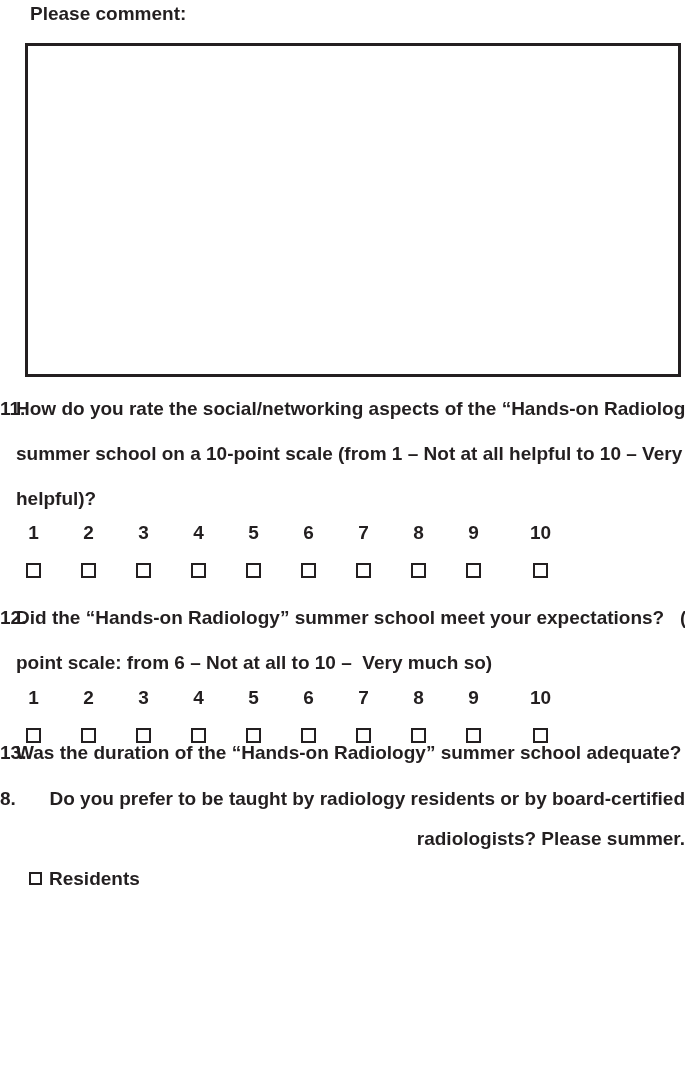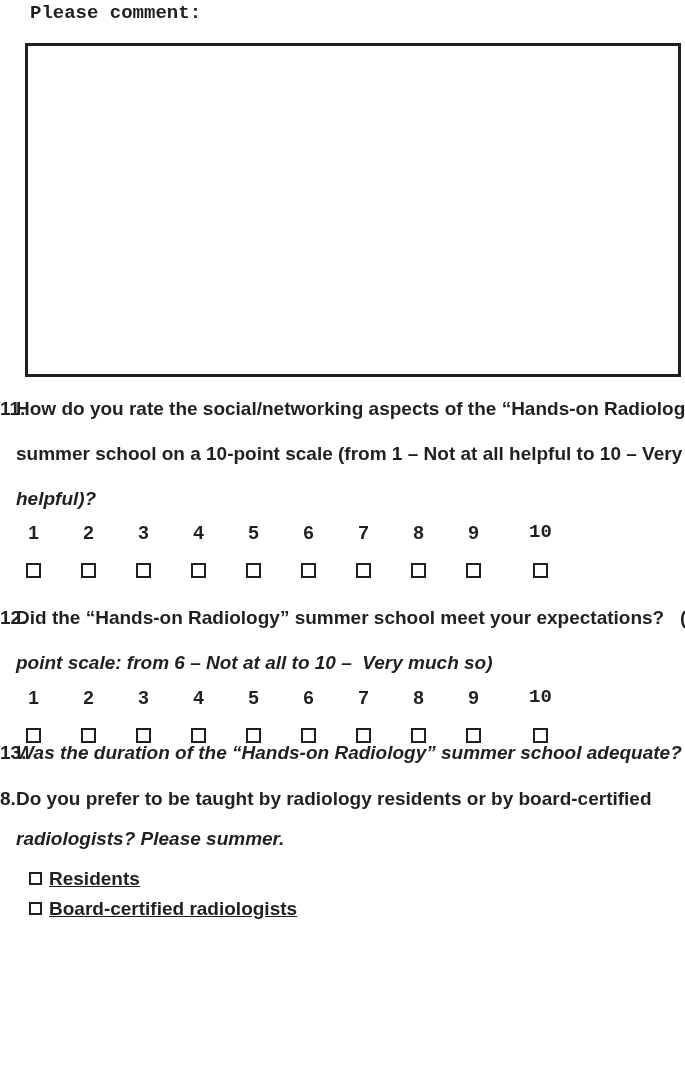--- a/index.html
+++ b/index.html
@@ -5,59 +5,59 @@
   html, body { margin:0; padding:0; }
   body {
     width:685px; height:1084px;
     background:#ffffff;
     font-family:"Liberation Sans","DejaVu Sans",sans-serif;
     font-weight:700;
     font-size:19px;
     color:#231f20;
     overflow:hidden;
   }
-  .comment-label { margin:4px 0 0 30px; line-height:19px;font-family:Liberation Mono, monospace; }
+  .comment-label { margin:4px 0 0 30px; line-height:19px; }
   .comment-box {
     margin:20px 0 0 25px;
     width:650px; height:328px;
     border:3px solid #231f20;
     background:#ffffff;
     box-sizing:content-box;
   }
   .question-group { position:relative; }
   .qtext { position:relative; padding-left:16px; }
   .qnum { position:absolute; left:0; top:0; line-height:19px; }
   .qline { line-height:19px; white-space:pre; margin-bottom:26px; }
-  .qline:last-child { margin-bottom:0;font-style:italic; }
+  .qline:last-child { margin-bottom:0; }
   #q11 { margin-top:22px; }
   #q12 { margin-top:30px; }
   #q13 { }
   #q14 { margin-top:27px; }
-  #q14 .qline { margin-bottom:21px; }
+  #q14 .qline { margin-bottom:21px;text-align:right; }
   #q14 .qline:last-child { margin-bottom:0; }
 
   .scale-row { display:flex; padding-left:6px; }
   #q11 .scale-row { margin-top:15px; }
   #q12 .scale-row { margin-top:16px; }
   .scale-cell { width:55px; display:flex; flex-direction:column; align-items:center; flex:none; }
-  .scale-cell:last-child { margin-left:12px;font-family:Liberation Mono, monospace; }
+  .scale-cell:last-child { margin-left:12px; }
   .scale-num { line-height:19px; }
   .scale-box {
     margin-top:21px;
     width:11px; height:11px;
     border:2px solid #231f20;
     background:#ffffff;
   }
 
   .options { }
   #q13 .options { margin-top:23px; margin-left:72px; }
   #q14 .options { margin-top:21px; margin-left:29px; }
   .option-row { display:flex; align-items:center; height:19px; }
   #q13 .option-row { margin-bottom:26px; }
-  #q14 .option-row { margin-bottom:11px;text-decoration:underline; }
+  #q14 .option-row { margin-bottom:11px; }
   .option-row:last-child { margin-bottom:0 !important; }
   .option-box {
     width:9px; height:9px;
     border:2px solid #231f20;
     background:#ffffff;
     margin-right:7px;
     flex:none;
   }
   .option-label { line-height:19px; white-space:pre; }
 </style>
@@ -180,18 +180,14 @@
   <div class="qtext">
     <span class="qnum">8.</span>
     <div class="qline">Do you prefer to be taught by radiology residents or by board-certified</div>
     <div class="qline">radiologists? Please summer.</div>
   </div>
   <div class="options">
       <div class="option-row">
         <div class="option-box"></div>
         <div class="option-label">Residents</div>
       </div>
-      <div class="option-row">
-        <div class="option-box"></div>
-        <div class="option-label">Board-certified radiologists</div>
-      </div>
     </div>
 </section>
 
 </body></html>

